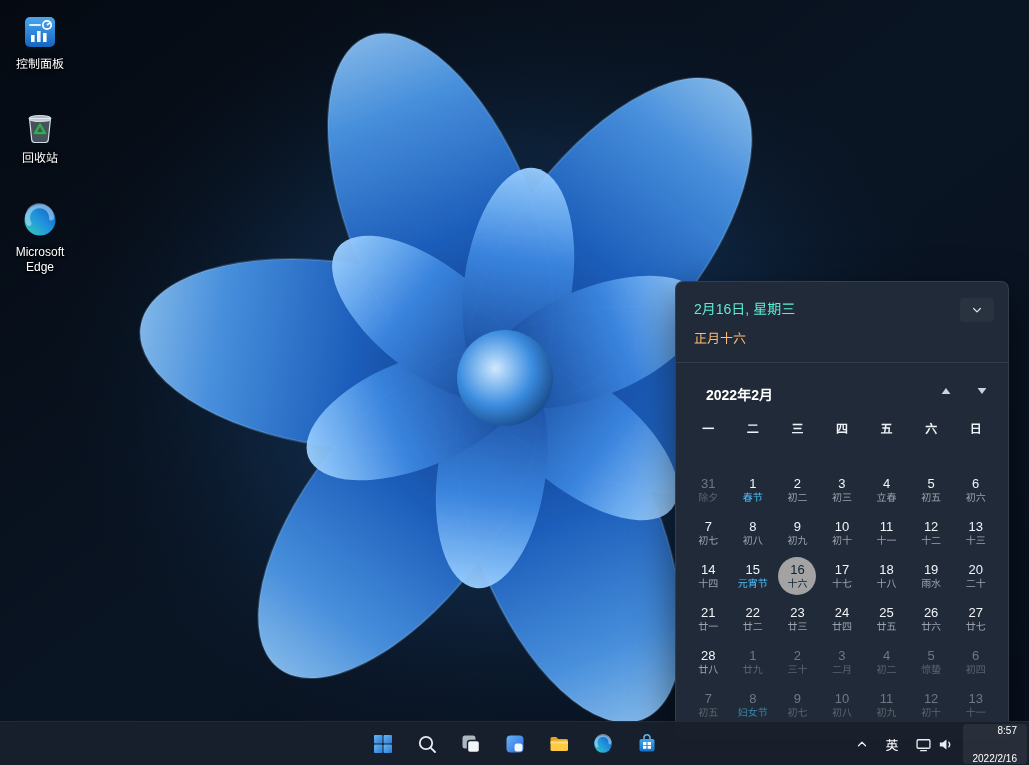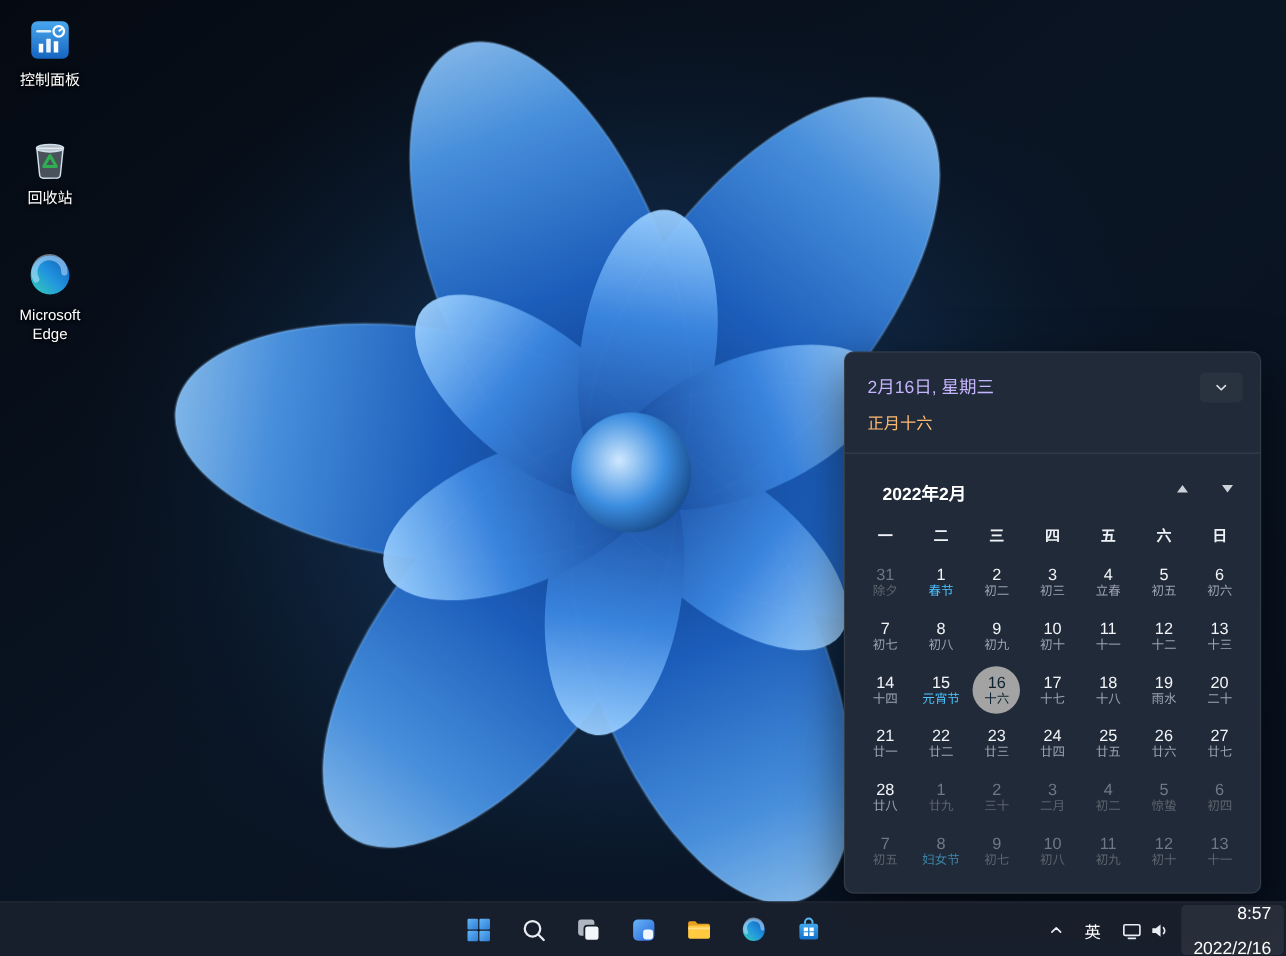--- a/index.html
+++ b/index.html
@@ -15,31 +15,31 @@
   .dicon svg { width:40px; height:40px; display:block; }
   .dlabel { font-size:12px; color:#ffffff; text-align:center; line-height:15px;
             text-shadow:0 1px 2px rgba(0,0,0,.95), 0 0 4px rgba(0,0,0,.7); }
 
   
   .calendar-panel { position:absolute; top:281px; right:20px; width:334px;
     background:#212a38; border:1px solid rgba(255,255,255,.09); border-radius:8px;
     overflow:hidden; box-shadow:0 14px 40px rgba(0,0,0,.55); color:#f2f4f7; }
   .cal-header { display:flex; justify-content:space-between; align-items:flex-start;
     padding:16px 14px 15px 18px; border-bottom:1px solid rgba(255,255,255,.09); }
-  .cal-date { font-size:14px; color:#c4b5fd; }
+  .cal-date { font-size:14px; color:#5eead4; }
   .cal-lunar { font-size:13px; color:#fdba74; margin-top:10px; }
   .cal-collapse { width:34px; height:24px; border-radius:4px; display:flex; align-items:center;
     justify-content:center; background:rgba(255,255,255,.04); }
   .cal-nav { display:flex; justify-content:space-between; align-items:flex-end; padding:15px 8px 6px 18px;margin-left:12px; }
   .cal-month { font-size:14px; font-weight:700; color:#ffffff; }
   .cal-arrows { display:flex; }
   .cal-arrow { width:36px; height:26px; display:flex; align-items:center; justify-content:center; border-radius:4px; }
   .cal-weekdays { display:grid; grid-template-columns:repeat(7,1fr); padding:0 10px; margin-top:4px; }
   .wd { text-align:center; font-size:12px; font-weight:700; color:#eef1f5; height:30px; line-height:30px; }
-  .cal-grid { display:grid; grid-template-columns:repeat(7,1fr); grid-auto-rows:43px; padding:0 10px 12px; }
+  .cal-grid { display:grid; grid-template-columns:repeat(7,1fr); grid-auto-rows:43px; padding:0 10px 12px;margin-top:24px; }
   .cell { display:flex; align-items:center; justify-content:center; }
   .cell-inner { width:38px; height:38px; border-radius:50%; display:flex; flex-direction:column;
     align-items:center; justify-content:center; }
   .num { font-size:13px; line-height:16px; color:#f2f4f7; }
   .lunar { font-size:10px; line-height:12px; color:#9aa3ae; white-space:nowrap; }
   .lunar.fest { color:#4cc2ff; }
   .dim .num { color:#6f7883; }
   .dim .lunar { color:#5c646e; }
   .dim .lunar.fest { color:#3c87a8; }
   .selected .cell-inner { background:#a3a3a3; }
@@ -50,21 +50,21 @@
     background:rgba(25,32,44,.97); border-top:1px solid rgba(255,255,255,.05); }
   .tb-center { position:absolute; left:50%; top:2px; transform:translateX(-50%); display:flex; gap:4px; }
   .tb-btn { width:40px; height:40px; border-radius:5px; display:flex; align-items:center; justify-content:center; }
   .tb-btn svg { width:22px; height:22px; display:block; }
   .tb-tray { position:absolute; right:2px; top:2px; height:40px; display:flex; align-items:center; gap:2px; }
   .tray-btn { height:40px; border-radius:5px; display:flex; align-items:center; justify-content:center; padding:0 7px; }
   .tray-btn svg { display:block; }
   .ime { font-size:13px; color:#ffffff; min-width:26px; }
   .nv { display:flex; gap:5px; align-items:center; }
   .clock { flex-direction:column; align-items:flex-end; gap:15px; padding:3px 10px;
-    font-size:14px; line-height:13px; color:#ffffff; text-align:right;
+    font-size:10px; line-height:13px; color:#ffffff; text-align:right;
     background:rgba(255,255,255,.07); border-radius:4px; }
 </style>
 </head>
 <body>
 
 <div class="stage">
 
   <svg class="wallpaper" width="1029" height="765" viewBox="0 0 1029 765" preserveAspectRatio="none">
     <defs>
       <linearGradient id="wbg" x1="0" y1="0" x2="1" y2="1">

